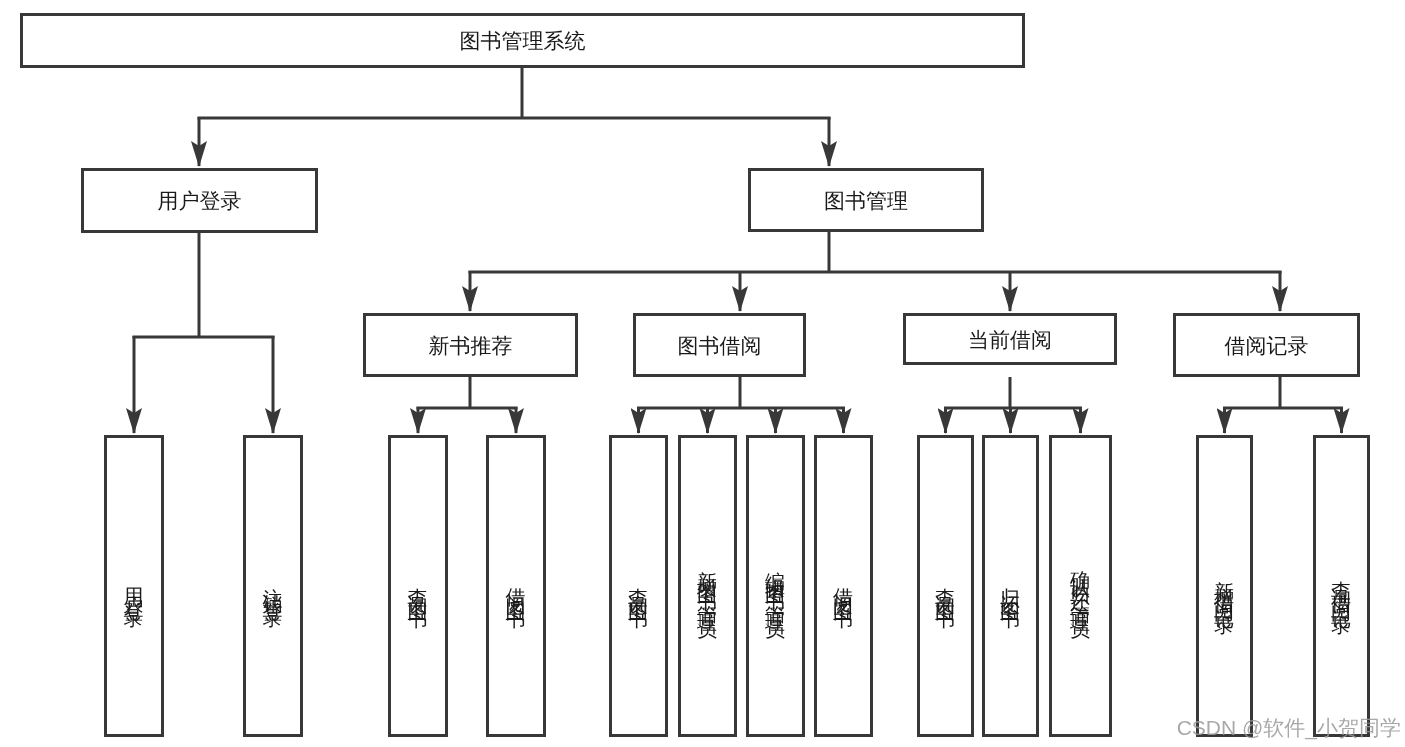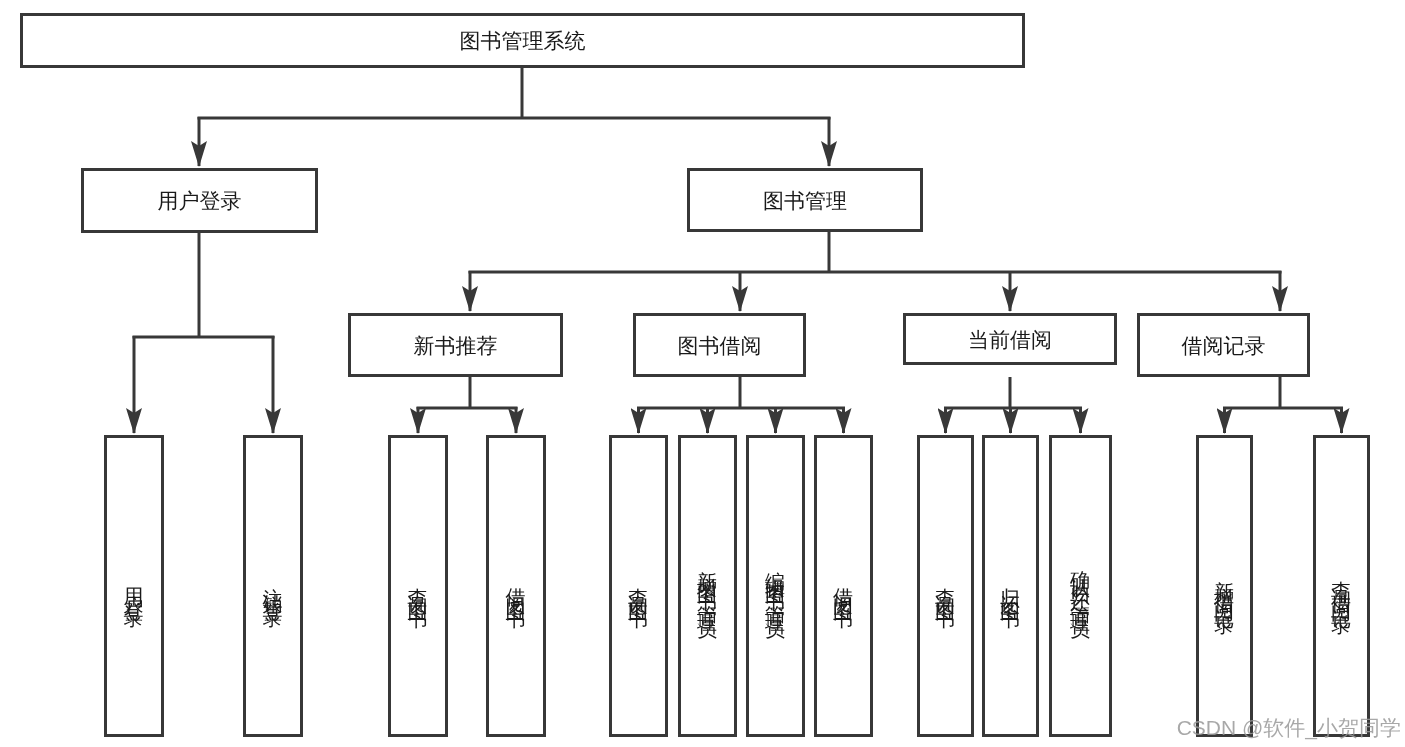--- a/index.html
+++ b/index.html
@@ -49,27 +49,27 @@
     text-orientation: mixed;
     letter-spacing: 7px;
     white-space: nowrap;
   }
 
   
   .n-root  { left: 20px;   top: 13px;  width: 1005px; height: 55px; }
 
   
   .n-l2a   { left: 81px;   top: 168px; width: 237px;  height: 65px; }
-  .n-l2b   { left: 687px;  top: 168px; width: 236px;  height: 64px; }
-
-  
-  .n-l3a   { left: 348px;  top: 313px; width: 215px;  height: 64px; }
+  .n-l2b   { left: 748px;  top: 168px; width: 236px;  height: 64px; }
+
+  
+  .n-l3a   { left: 363px;  top: 313px; width: 215px;  height: 64px; }
   .n-l3b   { left: 633px;  top: 313px; width: 173px;  height: 64px; }
   .n-l3c   { left: 903px;  top: 313px; width: 214px;  height: 52px; }
-  .n-l3d   { left: 1137px; top: 313px; width: 173px;  height: 64px; }
+  .n-l3d   { left: 1173px; top: 313px; width: 187px;  height: 64px; }
 
   
   .leaf    { top: 435px; height: 302px; }
   .n-a1 { left: 104px;  width: 60px; }
   .n-a2 { left: 243px;  width: 60px; }
   .n-b1 { left: 388px;  width: 60px; }
   .n-b2 { left: 486px;  width: 60px; }
   .n-c1 { left: 609px;  width: 59px; }
   .n-c2 { left: 678px;  width: 59px; }
   .n-c3 { left: 746px;  width: 59px; }

